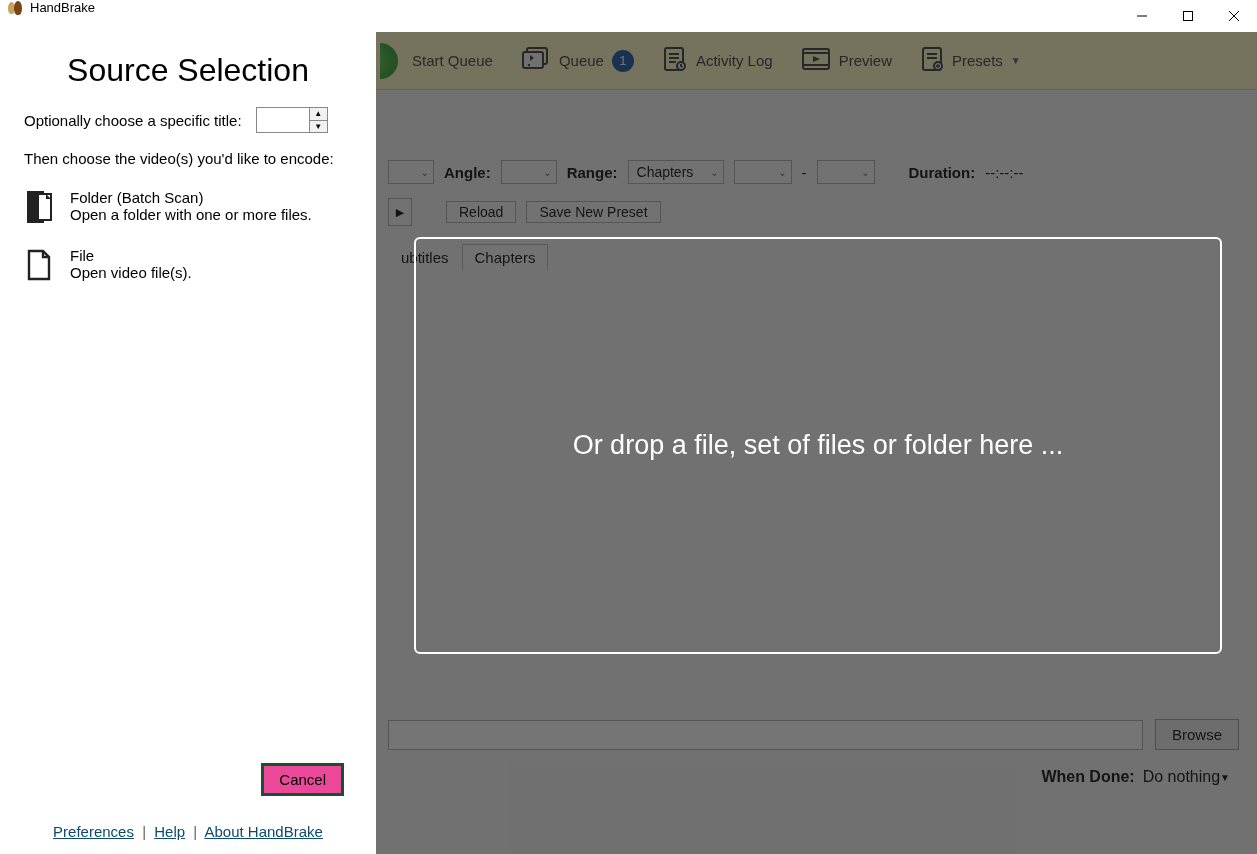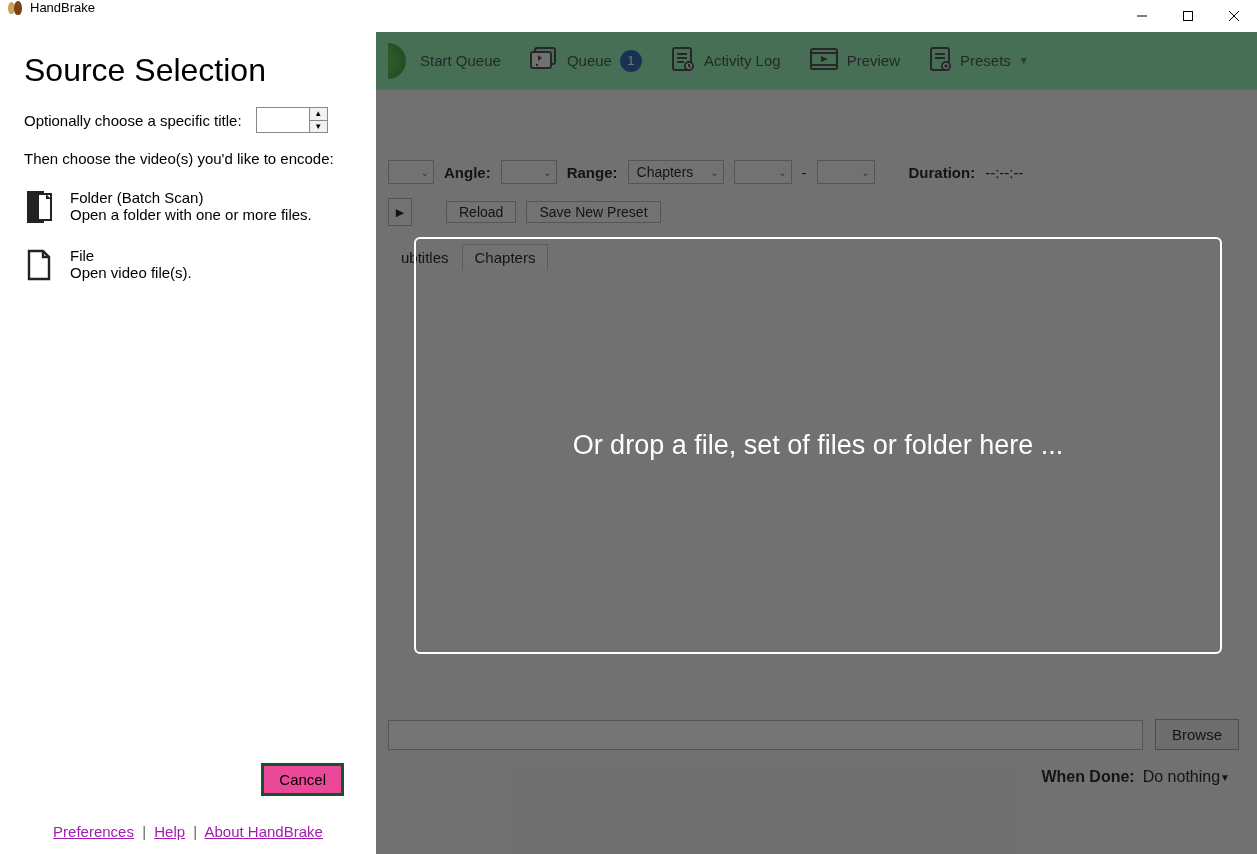--- a/index.html
+++ b/index.html
@@ -15,41 +15,41 @@
   .titlebar .winbtn { width: 46px; height: 32px; display:flex; align-items:center; justify-content:center; }
   .titlebar .winbtn svg { stroke:#000; stroke-width:1; fill:none; }
 
   
   .body-row { display:flex; width:1257px; height:822px; }
   .side-panel { width:376px; background:#fff; position:relative; padding: 14px 24px 0 24px; }
   .main-dim { flex:1 1 auto; background:#fff; position:relative; }
   .main-dim .dim-overlay { position:absolute; inset:0; background:rgba(32,32,32,0.62); pointer-events:none; }
 
   
-  .side-panel h1 { font-size:32px; font-weight:400; margin: 6px 0 18px 0; }
+  .side-panel h1 { font-size:32px; font-weight:400; margin: 6px 0 18px 0; text-align: center; }
   .opt-row { display:flex; align-items:center; gap:14px; margin-bottom:16px; font-size:15px; }
   .spinner { display:flex; align-items:stretch; border:1px solid #888; height:26px; }
   .spinner input { width:52px; border:none; font-size:14px; padding:0 4px; outline:none; }
   .spinner .ud { width:18px; display:flex; flex-direction:column; border-left:1px solid #888; }
   .spinner .ud div { flex:1; display:flex; align-items:center; justify-content:center; font-size:8px; border-bottom:1px solid #888; background:#f1f1f1; }
   .spinner .ud div:last-child { border-bottom:none; }
   .side-panel .instr { font-size:15px; margin-bottom:20px; line-height:1.35; max-width:310px; }
   .src-opt { display:flex; align-items:flex-start; gap:16px; margin-bottom:22px; cursor:pointer; }
   .src-opt .ic { width:30px; height:36px; display:flex; align-items:center; justify-content:center; }
   .src-opt .txt .t { font-size:15px; }
   .src-opt .txt .d { font-size:15px; }
 
   .side-panel .cancel-btn { position:absolute; right:32px; bottom:58px; padding:5px 15px; font-size:15px; background:#ec4899; border:3px solid #14532d; cursor:pointer; }
   .side-panel .links { position:absolute; bottom:14px; left:0; right:0; text-align:center; font-size:15px; }
-  .side-panel .links a { color:#a21caf; text-decoration:underline; cursor:pointer; }
+  .side-panel .links a { color:#0c4a6e; text-decoration:underline; cursor:pointer; }
   .side-panel .links span.sep { color:#666; margin:0 4px; }
 
   
   .main-inner { position:relative; width:100%; height:100%; background:#f3f3f3; }
-  .toolbar { height:58px; display:flex; align-items:center; padding-left:12px; gap:0; background:#86efac; border-bottom:1px solid #ccc; }
+  .toolbar { height:58px; display:flex; align-items:center; padding-left:4px; gap:0; background:#fef9c3; border-bottom:1px solid #ccc; }
   .tbitem { display:flex; align-items:center; gap:8px; padding:0 14px; height:100%; font-size:15px; color:#333; }
   .tbitem .count { display:inline-flex; align-items:center; justify-content:center; min-width:22px; height:22px; border-radius:11px; background:#0f4ea3; color:#fff; font-size:13px; padding:0 3px;}
   .tbitem svg { }
   .green-sliver { width:18px; height:36px; border-radius:0 18px 18px 0; background:radial-gradient(circle at -6px 50%, #57c84d 0%, #2e9e2a 70%); }
 
   .meta-row { display:flex; align-items:center; gap:10px; padding:12px 12px 0 12px; font-size:15px; }
   .meta-row .lab { font-weight:700; }
   .ddl { display:inline-flex; align-items:center; justify-content:space-between; border:1px solid #aaa; background:#f7f7f7; height:24px; padding:0 4px 0 8px; font-size:14px; }
   .ddl .chev { font-size:10px; color:#555; margin-left:8px; }
 

